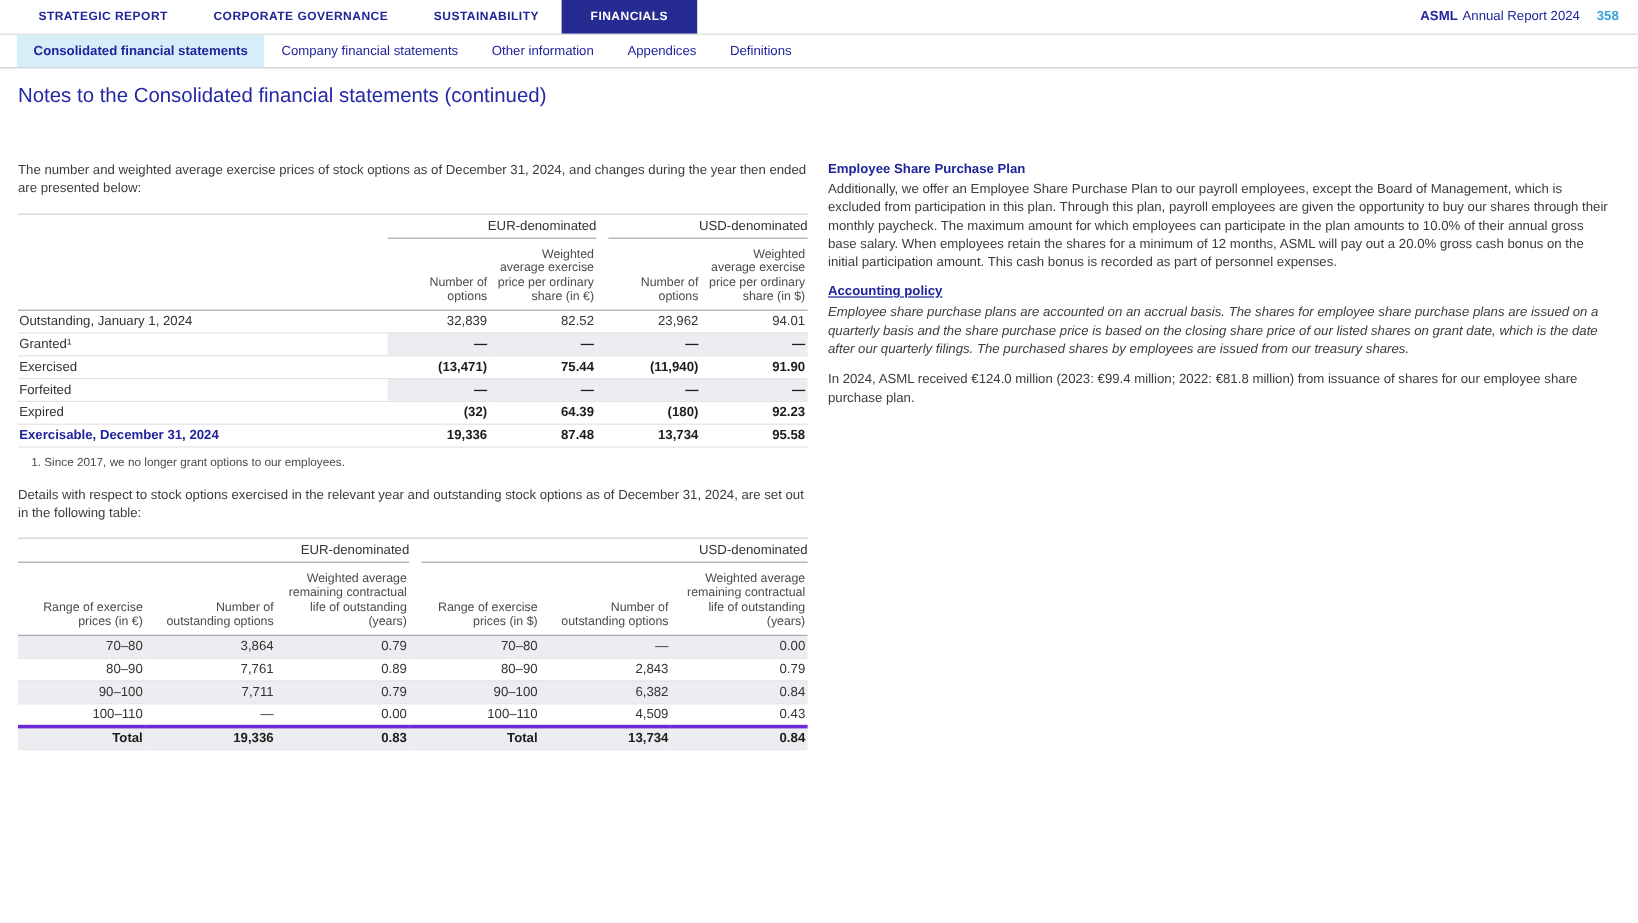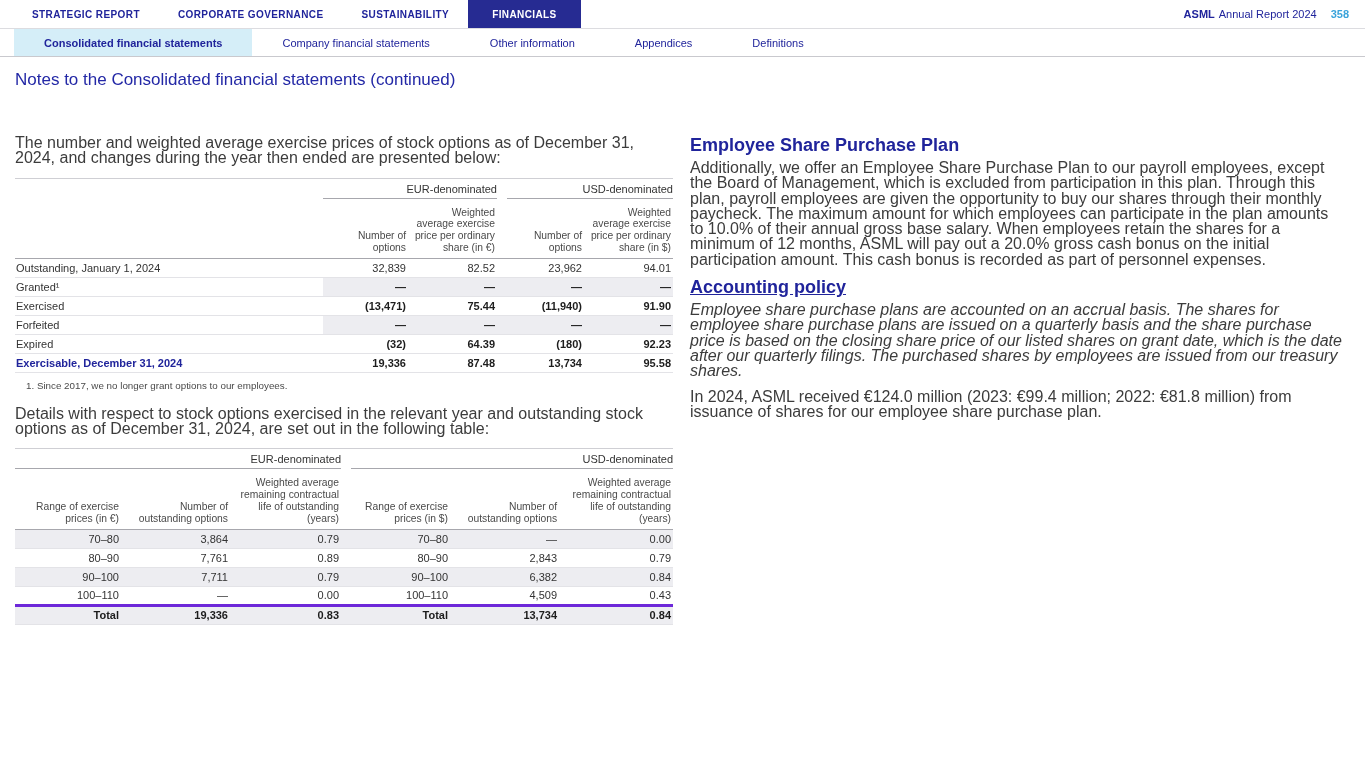--- a/index.html
+++ b/index.html
@@ -17,30 +17,30 @@
     font-weight:bold; letter-spacing:.4px; color:var(--navy); cursor:pointer; white-space:nowrap; }
   .topnav .item:first-child { margin-left:13px; }
   .topnav .item.active { background:var(--tabbg); color:#fff; padding:0 24px; }
   .topnav .right { margin-left:auto; display:flex; align-items:center; margin-right:16px;
     font-size:11px; color:var(--navy); white-space:nowrap; }
   .topnav .brand { font-weight:bold; margin-right:4px; }
   .topnav .pagenum { color:var(--lblue); margin-left:14px; font-weight:bold; }
 
   
   .subnav { height:28px; display:flex; align-items:stretch; border-bottom:1px solid #c9c9ce; padding-left:14px; }
-  .subnav .item { display:flex; align-items:center; padding:0 30px; font-size:11px;
+  .subnav .item { display:flex; align-items:center; padding:0 14px; font-size:11px;
     color:var(--navy); cursor:pointer; white-space:nowrap; }
   .subnav .item.active { background:var(--subbg); font-weight:bold; }
 
   
   .page-title { margin:13px 0 0 15px; font-size:17px; color:var(--titleblue); font-weight:400; }
   .main { display:flex; gap:17px; margin:45px 15px 0 15px; }
   .col-left  { flex:0 0 658px; width:658px; }
   .col-right { flex:0 0 655px; width:655px; }
-  p.body { font-size:16px; line-height:15.3px; color:var(--text); }
+  p.body { font-size:11px; line-height:15.3px; color:var(--text); }
   .col-left .intro { margin-bottom:12px; }
   .col-left .intro2 { margin-top:15px; margin-bottom:12px; }
 
   
   table.t { border-collapse:collapse; table-layout:fixed; width:658px; border-top:1px solid #cfcfd4; }
   .t th, .t td { font-size:11px; font-weight:400; color:#333; }
   .grp-label { text-align:right; font-size:10.3px; color:#4a4a4a; padding-top:4px; vertical-align:bottom; }
   .grp-label .line { display:block; padding-bottom:3px; border-bottom:1px solid var(--hline); }
   .grp-label .gap  { margin-left:10px; }
   .t tr.colh th { text-align:right; vertical-align:bottom; font-size:10.3px; color:#4a4a4a;
@@ -53,21 +53,21 @@
   .t td.blue { color:var(--navy); font-weight:bold; }
   .t tr.sep td { border-top:1px solid #bcbcc2; }
 
   .t2 tbody td { text-align:right; }
   .t2 tr.sh td { background:var(--stripe); }
   .t2 tr.total td { font-weight:bold; color:#1d1d1d; border-top:3px solid #6d28d9; }
 
   .footnote { font-size:9.8px; color:#4a4a4a; margin-top:7px;margin-left:11px; }
 
   
-  .col-right h3 { font-size:18px; color:var(--navy); font-weight:bold; margin-bottom:4px; }
+  .col-right h3 { font-size:11px; color:var(--navy); font-weight:bold; margin-bottom:4px; }
   .col-right p { margin-bottom:10px; }
   .col-right p.italic { font-style:italic; }
   .col-right h3.second { margin-top:2px;text-decoration:underline; }
 </style>
 </head>
 <body>
 
 <div class="topnav">
   <div class="item">STRATEGIC REPORT</div>
   <div class="item">CORPORATE GOVERNANCE</div>

